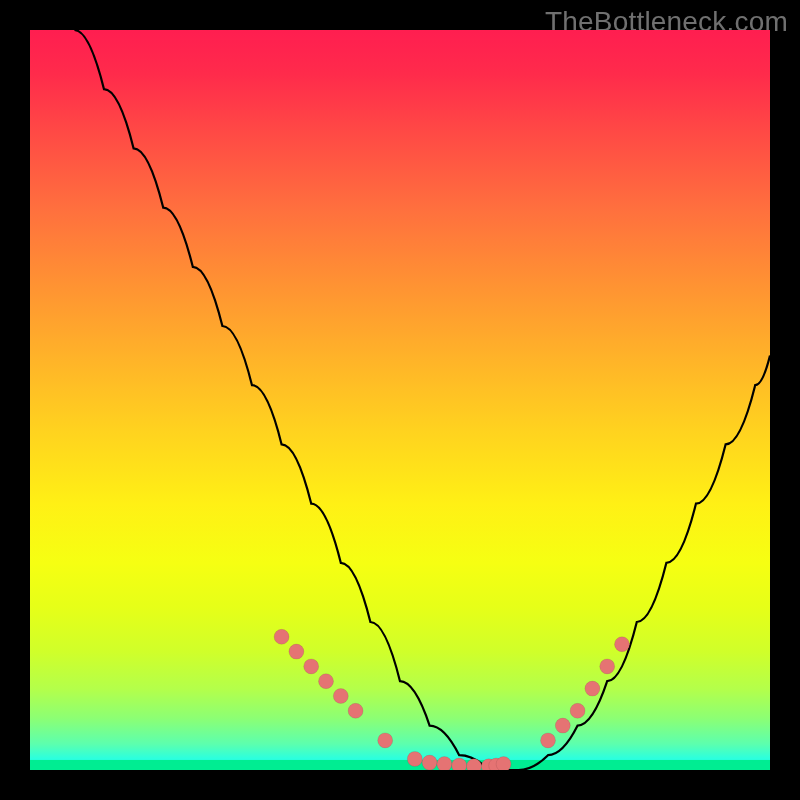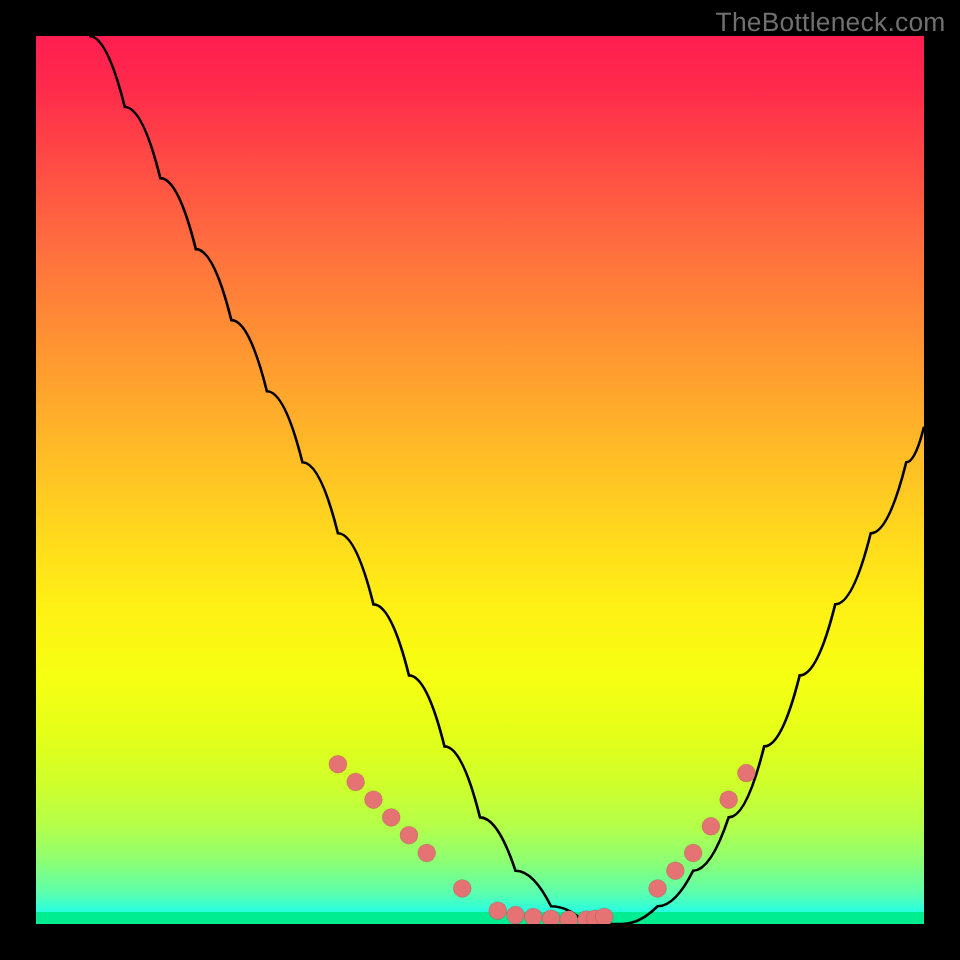--- a/index.html
+++ b/index.html
@@ -34,21 +34,21 @@
       #5cffae 96.5%,
       #2affdf 98.5%,
       #00ed92 100%
     );
   }
   .watermark {
     position: absolute;
     top: 6px;
     right: 12px;
     color: #707070;
-    font-size: 22px;
+    font-size: 28px;
     letter-spacing: 0.2px;
     font-weight: 500;
   }
   svg.curve {
     position: absolute;
     left: 0;
     top: 0;
     width: 740px;
     height: 740px;
   }

